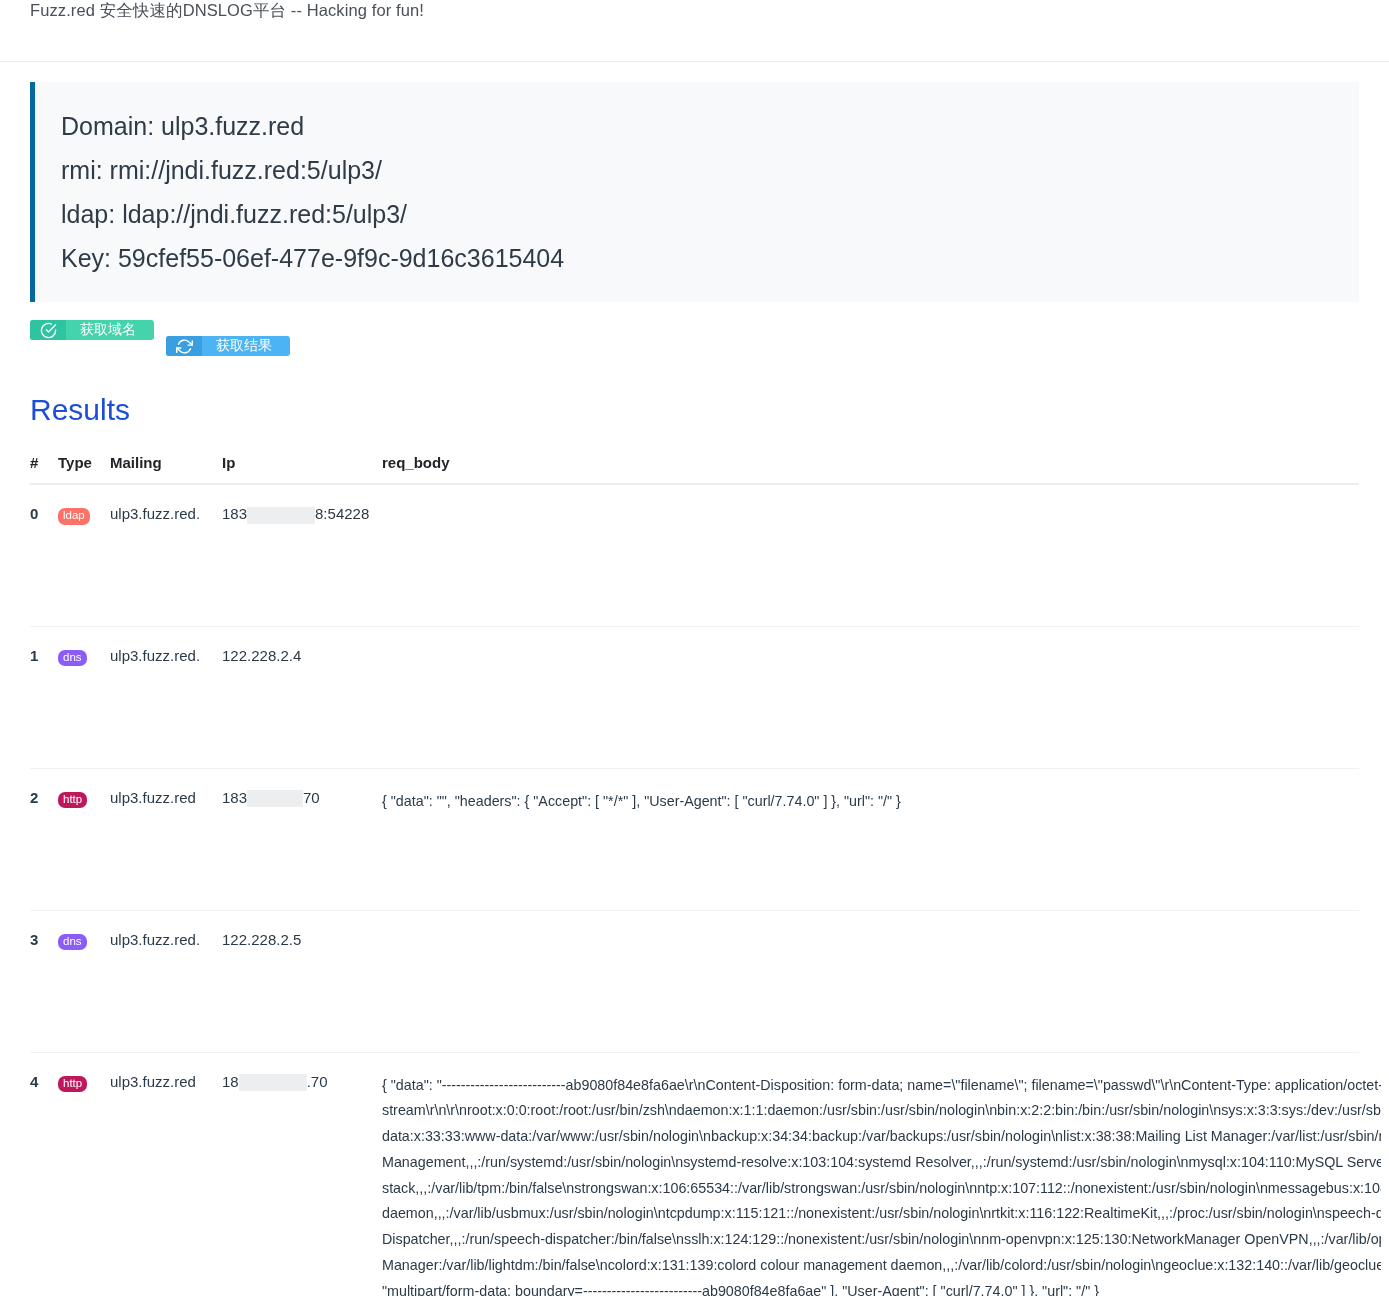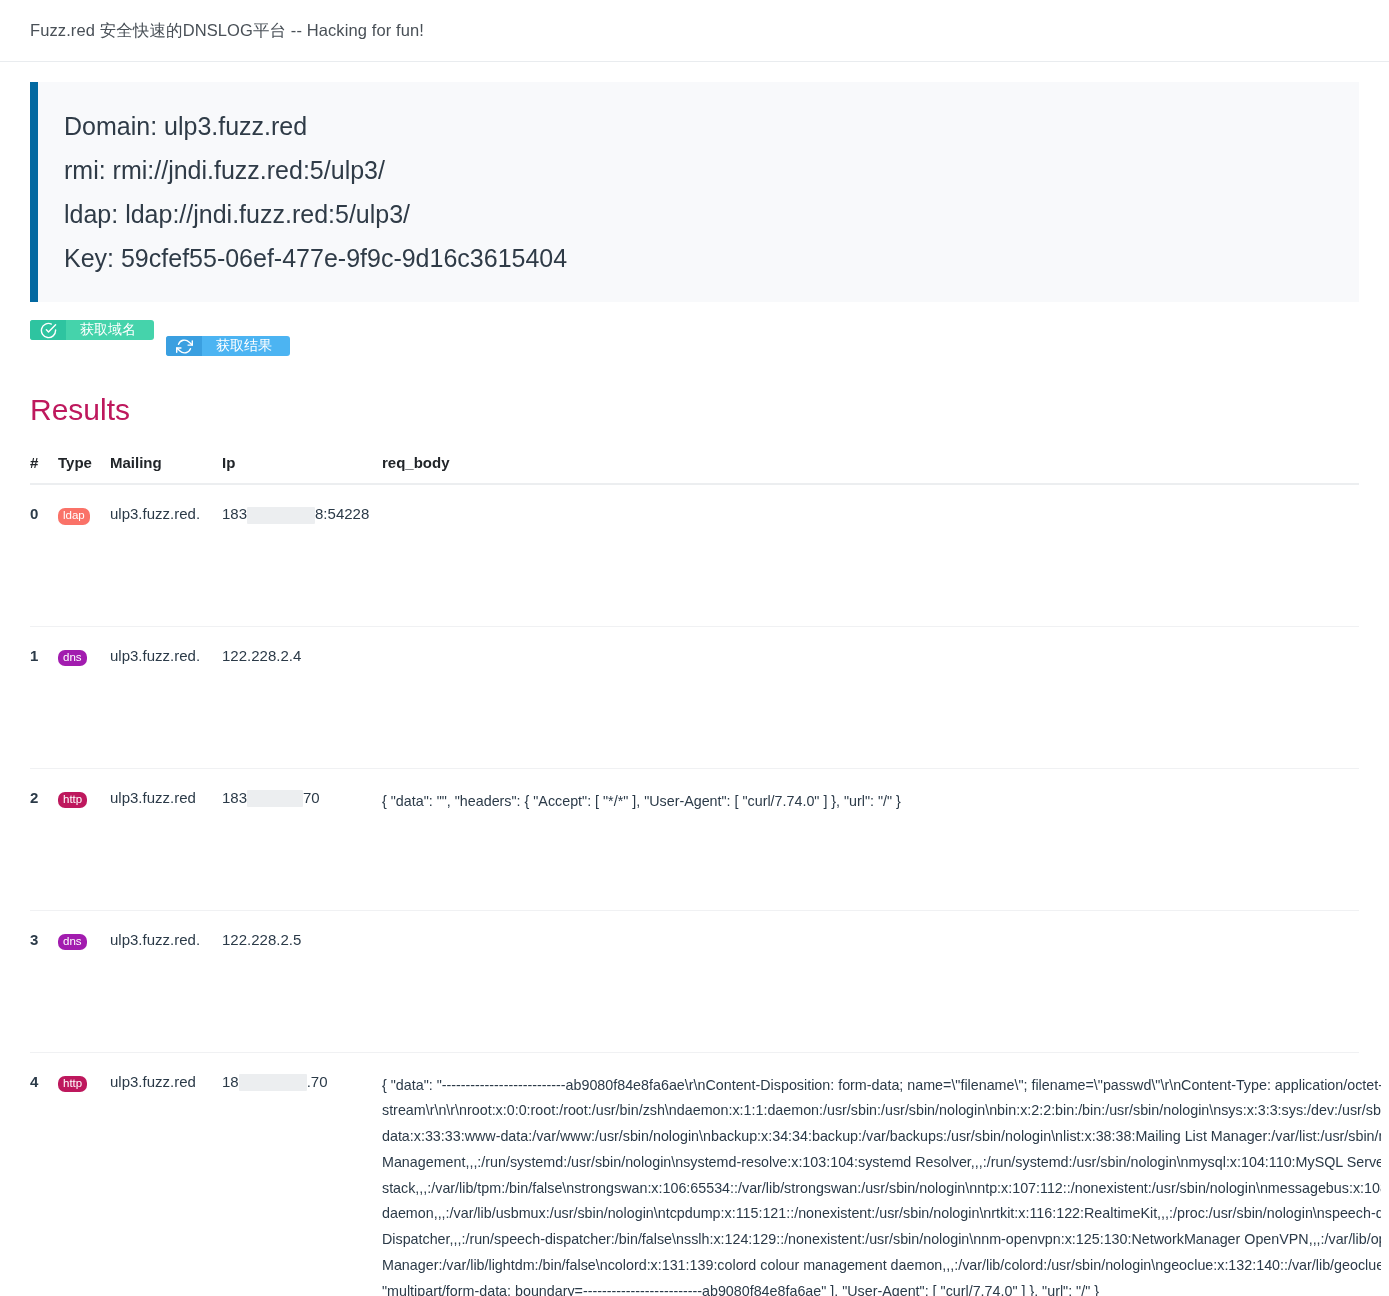--- a/index.html
+++ b/index.html
@@ -14,40 +14,39 @@
     font-family: "Liberation Sans", "DejaVu Sans", sans-serif;
     color: #212529;
   }
 
   
   .navbar {
     height: 62px;
     background: #ffffff;
     border-bottom: 1px solid #e9ecef;
     display: flex;
-    align-items: center;
-    padding: 12px 30px;
+    padding: 0 30px;
   }
   .navbar-brand {
     font-size: 16.5px;
     color: #495057;
     letter-spacing: 0.1px;
     white-space: nowrap;
   }
 
   
   .container {
     padding: 0 30px;
   }
 
   
   .info-panel {
     margin-top: 20px;
     background: #f8f9fb;
-    border-left: 8px solid #0369a1;
+    border-left: 5px solid #0369a1;
     padding: 22px 0 22px 26px;
   }
   .info-line {
     font-size: 25px;
     line-height: 44px;
     color: #2f3b47;
     font-weight: 400;
     white-space: nowrap;
   }
 
@@ -86,21 +85,21 @@
   .btn-green .btn-icon { background: #2ec4a0; }
   .btn-blue  { background: #4cb4f2; margin-top: 16px; }
   .btn-blue .btn-icon { background: #3a9fe0; }
   .btn-icon svg { display: block; }
 
   
   .results-heading {
     margin-top: 36px;
     font-size: 30px;
     font-weight: 300;
-    color: #be185d;
+    color: #1d4ed8;
     line-height: 1.2;
   }
 
   
   .tbl {
     width: 100%;
     border-collapse: collapse;
     margin-top: 26px;
     table-layout: fixed;
   }
@@ -134,21 +133,21 @@
   .badge {
     display: inline-block;
     border-radius: 7px;
     padding: 2px 5px 3px 5px;
     font-size: 11.5px;
     line-height: 1;
     color: #ffffff;
     font-weight: normal;
   }
   .badge-ldap { background: #fa7268; }
-  .badge-dns  { background: #a21caf; }
+  .badge-dns  { background: #8b5cf6; }
   .badge-http { background: #be185d; }
 
   .ip-cell { white-space: nowrap; }
   .redact {
     display: inline-block;
     background: #eceef0;
     vertical-align: middle;
     height: 17px;
     border-radius: 1px;
   }

